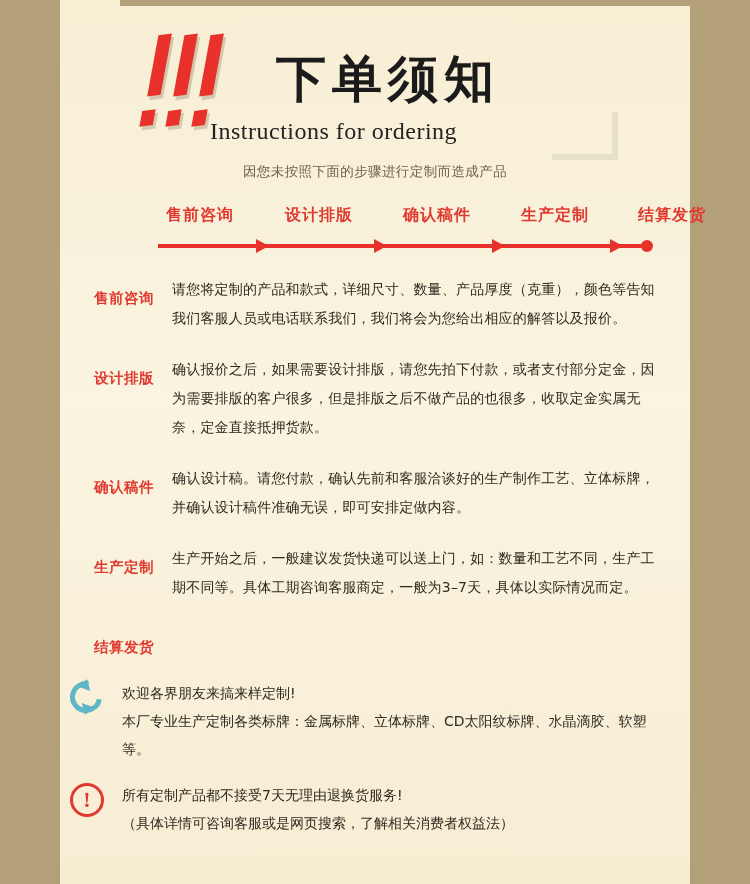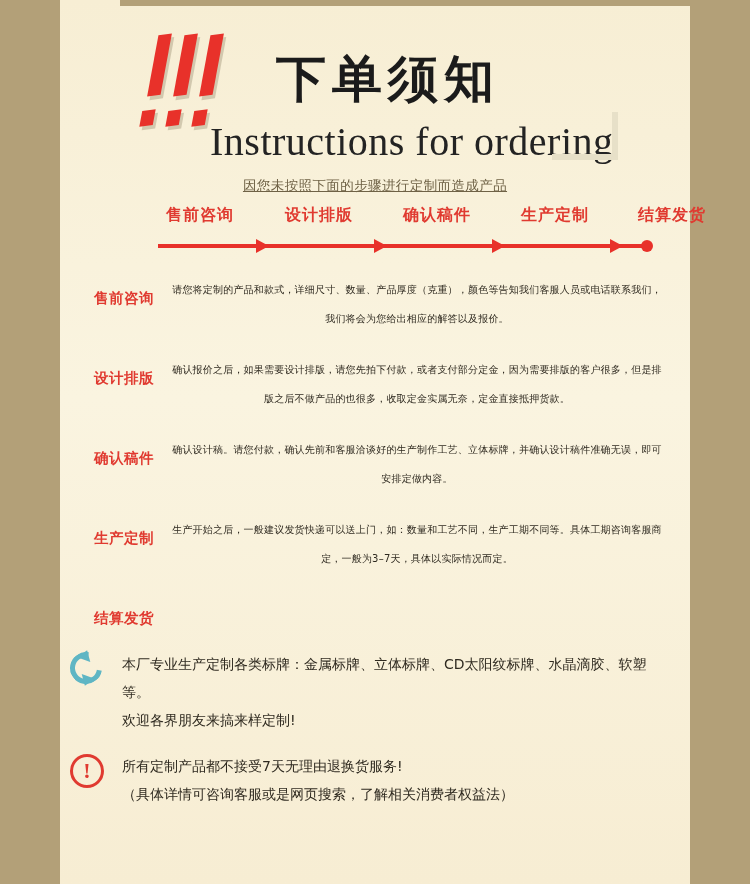--- a/index.html
+++ b/index.html
@@ -71,21 +71,21 @@
     font-size: 50px;
     font-weight: bold;
     letter-spacing: 6px;
     color: #1b1b1b;
   }
   .title-en {
     position: absolute;
     left: 150px;
     top: 118px;
     font-family: "Liberation Serif", serif;
-    font-size: 40px;
+    font-size: 24px;
     color: #232323;
     letter-spacing: 0.5px;
   }
   .corner {
     position: absolute;
     left: 492px;
     top: 112px;
     width: 60px;
     height: 42px;
     border-right: 6px solid #e7e0c8;
@@ -93,21 +93,21 @@
   }
   .sub1, .sub2 {
     position: absolute;
     width: 100%;
     text-align: center;
     color: #6f6246;
     font-size: 13.5px;
     font-family: "DejaVu Sans", "Liberation Sans", sans-serif;
     letter-spacing: 0.4px;
   }
-  .sub1 { top: 177px; text-decoration: underline; }
+  .sub1 { top: 163px; }
   .sub2 { top: 183px; }
 
   
   .steps {
     position: relative;
     height: 58px;
   }
   .step-label {
     position: absolute;
     top: 0;
@@ -167,26 +167,25 @@
     flex: 0 0 78px;
     font-size: 14.5px;
     font-weight: bold;
     color: #e03a30;
     font-family: "DejaVu Sans", "Liberation Sans", sans-serif;
     letter-spacing: 0.5px;
     padding-top: 14px;
   }
   .row-text {
     flex: 1;
-    font-size: 10px;
+    font-size: 14px;
     line-height: 29px;
     color: #2f2a20;
     font-family: "DejaVu Sans", "Liberation Sans", sans-serif;
     letter-spacing: 0.2px;
-    text-align: center;
   }
 
   
   .notes {
     position: relative;
     margin-top: 14px;
     padding: 0 30px 0 62px;
   }
   .note {
     position: relative;
@@ -304,22 +303,22 @@
         <div class="row-label">结算发货</div>
       </div>
     </div>
 
     <div class="notes">
 
       <div class="note">
         <div class="note-icon">
           <div class="icon-recycle"></div>
         </div>
+        <div class="note-text">欢迎各界朋友来搞来样定制!</div>
         <div class="note-text">本厂专业生产定制各类标牌：金属标牌、立体标牌、CD太阳纹标牌、水晶滴胶、软塑等。</div>
-        <div class="note-text">欢迎各界朋友来搞来样定制!</div>
       </div>
 
       <div class="note">
         <div class="note-icon">
           <div class="icon-exclaim">!</div>
         </div>
         <div class="note-text">所有定制产品都不接受7天无理由退换货服务!</div>
         <div class="note-text">（具体详情可咨询客服或是网页搜索，了解相关消费者权益法）</div>
 
       </div>

